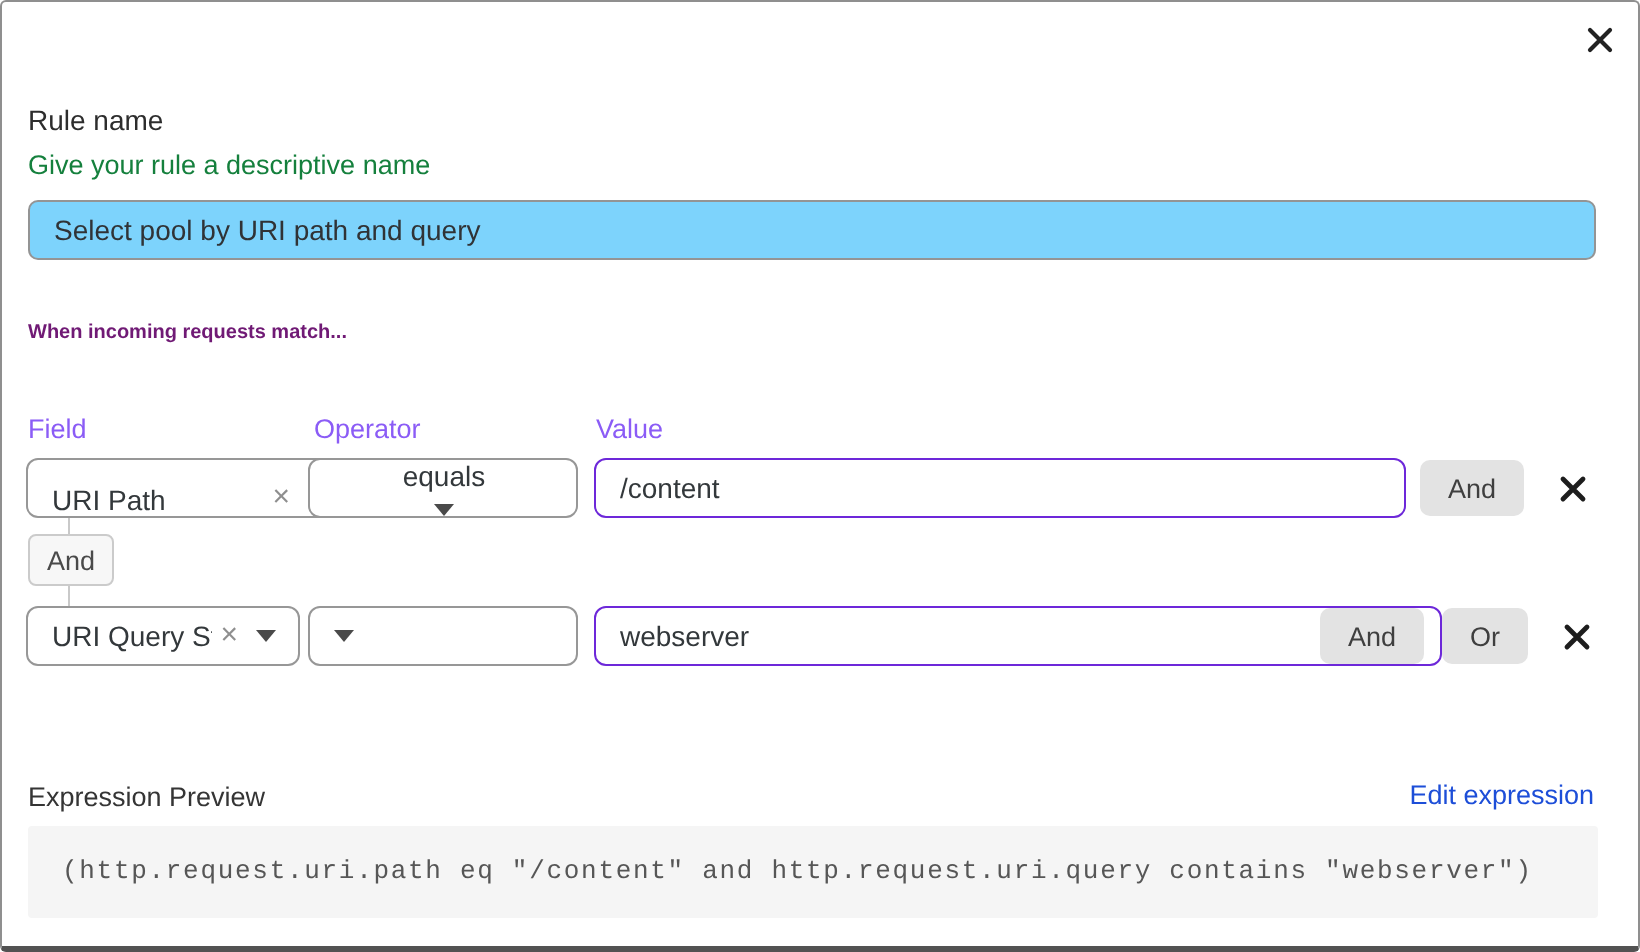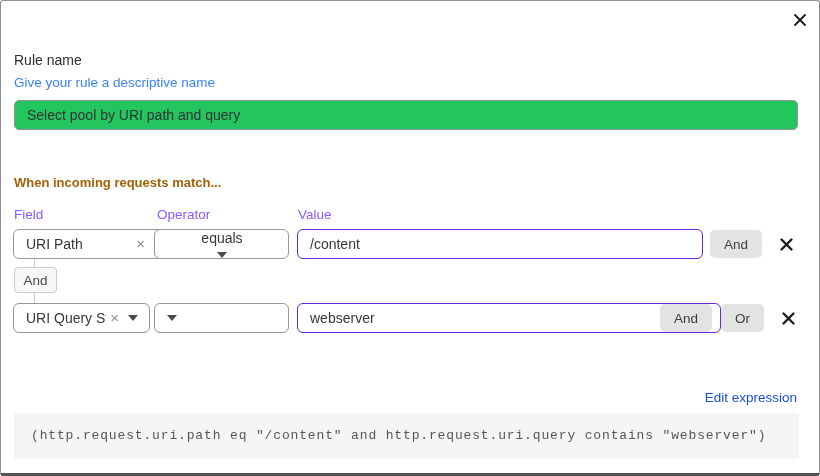--- a/index.html
+++ b/index.html
@@ -18,28 +18,28 @@
     position:absolute; left:16px; top:9px;
     font-size:19px; font-weight:bold; color:#1c1c1c; letter-spacing:.1px;
   }
   .close-btn {
     position:absolute; right:7px; top:7px; width:24px; height:24px;
     background:none; border:none; cursor:pointer;
     display:flex; align-items:center; justify-content:center;
   }
 
   .rn-label { position:absolute; left:13px; top:51px; font-size:14px; color:#2d2d2d; }
-  .rn-hint  { position:absolute; left:13px; top:74px; font-size:13.5px; color:#3b82f6; }
+  .rn-hint  { position:absolute; left:13px; top:74px; font-size:13.5px; color:#15803d; }
   .rn-input {
     position:absolute; left:13px; top:99px; width:784px; height:30px;
     border:1px solid #949494; border-radius:5px; padding:0 12px;
-    font-family:inherit; font-size:14px; color:#303336; background:#22c55e;
+    font-family:inherit; font-size:14px; color:#303336; background:#7dd3fc;
   }
 
-  .match-heading { position:absolute; left:13px; top:174px; font-size:13px; font-weight:bold; color:#a16207; }
+  .match-heading { position:absolute; left:13px; top:160px; font-size:10px; font-weight:bold; color:#701a75; }
 
   .col-label { position:absolute; top:206px; font-size:13.5px; color:#8b5cf6; }
   .col-field    { left:13px; }
   .col-operator { left:156px; }
   .col-value    { left:297px; }
 
   .select {
     position:absolute; height:30px; background:#fff;
     border:1px solid #979797; border-radius:6px;
     display:flex; align-items:center; padding:0 11px 0 12px; cursor:pointer;
@@ -66,21 +66,21 @@
 
   .connector-line { position:absolute; left:33px; top:258px; width:1px; height:44px; background:#c9c9c9; }
   .and-badge {
     position:absolute; left:13px; top:266px; width:43px; height:26px;
     background:#f7f7f7; border:1px solid #cbcbcb; border-radius:4px;
     display:flex; align-items:center; justify-content:center;
     font-size:13.5px; color:#4a4a4a;
   }
 
   
-  .r1 .field-select    { left:12px;  top:228px; width:163px; }
+  .r1 .field-select    { left:12px;  top:228px; width:163px;align-items:flex-end; }
   .r1 .operator-select { left:153px; top:228px; width:135px;flex-direction:column; }
   .r1 .value-input     { left:296px; top:228px; width:406px; }
   .r1 .and-btn         { left:709px; top:229px; }
   .r1 .remove-btn      { left:773px; top:231px; }
 
   .r2 .field-select    { left:12px;  top:302px; width:137px; }
   .r2 .operator-select { left:153px; top:302px; width:135px; }
   .r2 .value-input     { left:296px; top:302px; width:424px; }
   .r2 .and-btn         { left:659px; top:303px; }
   .r2 .or-btn          { left:720px; top:303px; }
@@ -154,18 +154,19 @@
     <input class="val-input value-input" type="text" value="webserver" style="">
     <button class="chip-btn and-btn">And</button>
     <button class="chip-btn or-btn">Or</button>
     <button class="remove-btn">
       <svg width="15" height="15" viewBox="0 0 15 15">
         <path d="M2.5 2.5 L12.5 12.5 M12.5 2.5 L2.5 12.5" stroke="#1d1d1d" stroke-width="2.4" stroke-linecap="round" fill="none"></path>
       </svg>
     </button>
   </div>
 
+  <div class="expr-label">Expression Preview</div>
   <a class="edit-link">Edit expression</a>
   <div class="code-block">
     <code class="code-text">(http.request.uri.path eq "/content" and http.request.uri.query contains "webserver")</code>
   </div>
 
 </div>
 
 </body></html>

